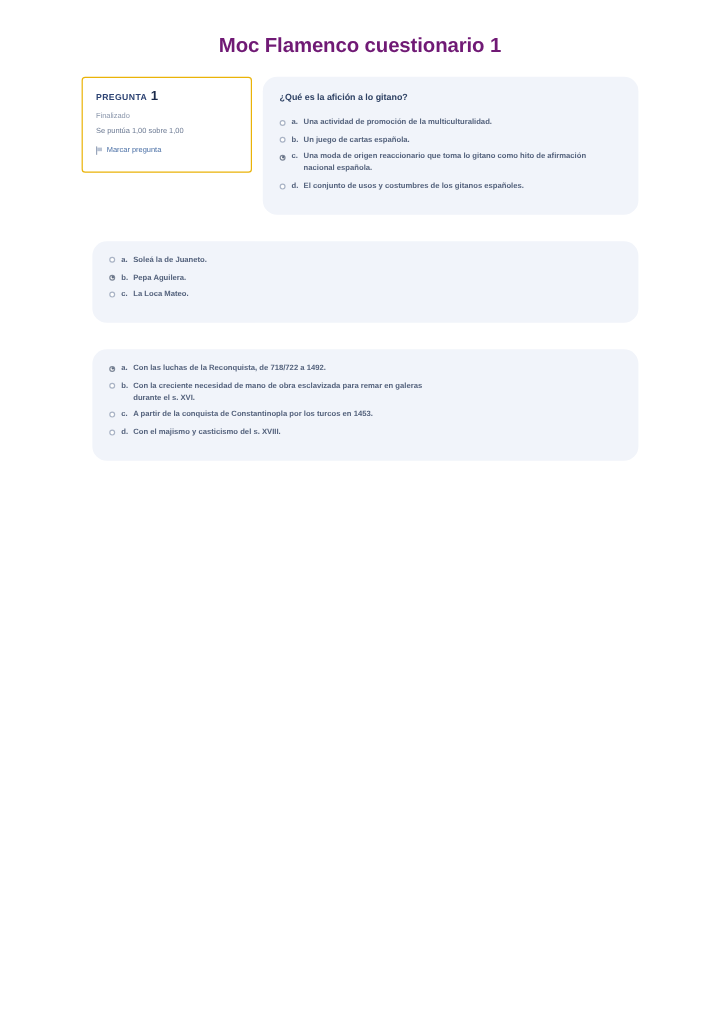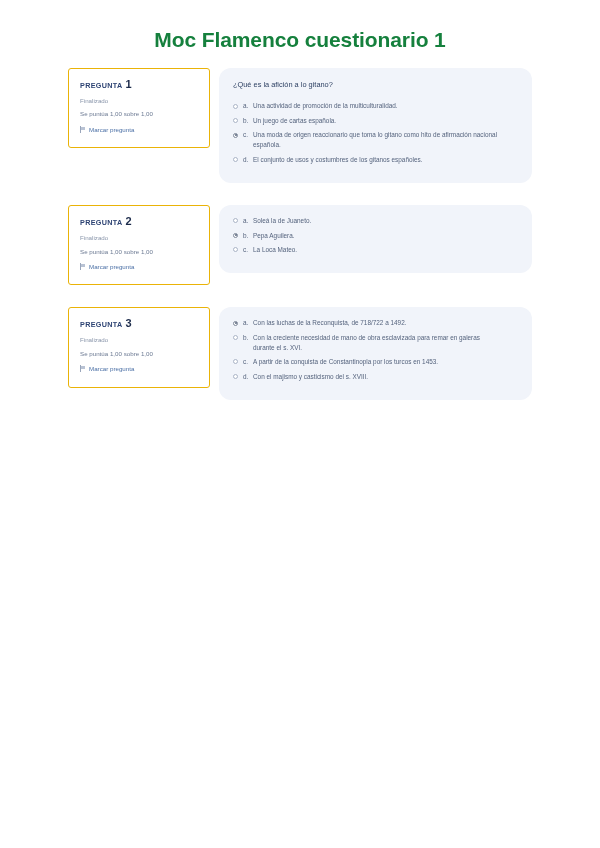--- a/index.html
+++ b/index.html
@@ -16,23 +16,23 @@
     -webkit-font-smoothing: antialiased;
   }
   .page {
     position: relative;
     width: 600px;
     height: 848px;
     background: #ffffff;
     overflow: hidden;
   }
   .page-title {
-    font-size: 21px;
-    font-weight: bold;
-    color: #15803d;
+    font-size: 17px;
+    font-weight: bold;
+    color: #701a75;
     text-align: center;
     letter-spacing: -0.1px;
     padding: 28px 0 16px 0;
     margin: 0;
   }
 
   .quiz-body {
     padding: 0 68px 0 68px;
   }
 
@@ -113,20 +113,21 @@
 
   
   .q-panel {
     flex: 1 1 auto;
     margin-left: 9px;
     background: #f1f4fa;
     border-radius: 12px;
     padding: 11px 14px 14px 14px;
     box-sizing: border-box;
     min-height: 60px;
+    font-weight: bold;
   }
   .q-text {
     font-size: 7.4px;
     line-height: 1.55;
     color: #2f4264;
     margin: 0 0 11px 0;
     max-width: 258px;
   }
   .answers {
     margin: 0;
@@ -219,31 +220,20 @@
           <li class="answer">
             <span class="radio"></span>
             <span class="answer-letter">d.</span>
             <span class="answer-text">El conjunto de usos y costumbres de los gitanos españoles.</span>
           </li>
         </ul>
       </div>
     </div>
 
     <div class="question-block">
-      <div class="q-info">
-        <p class="q-info-number">
-          <span>PREGUNTA</span><span class="num">2</span>
-        </p>
-        <p class="q-info-state">Finalizado</p>
-        <p class="q-info-grade">Se puntúa 1,00 sobre 1,00</p>
-        <div class="q-flag">
-          <span class="flag-glyph"></span>
-          <span class="q-flag-label">Marcar pregunta</span>
-        </div>
-      </div>
       <div class="q-panel">
         <ul class="answers">
           <li class="answer">
             <span class="radio"></span>
             <span class="answer-letter">a.</span>
             <span class="answer-text">Soleá la de Juaneto.</span>
           </li>
           <li class="answer">
             <span class="radio checked"></span>
             <span class="answer-letter">b.</span>
@@ -252,31 +242,20 @@
           <li class="answer">
             <span class="radio"></span>
             <span class="answer-letter">c.</span>
             <span class="answer-text">La Loca Mateo.</span>
           </li>
         </ul>
       </div>
     </div>
 
     <div class="question-block">
-      <div class="q-info">
-        <p class="q-info-number">
-          <span>PREGUNTA</span><span class="num">3</span>
-        </p>
-        <p class="q-info-state">Finalizado</p>
-        <p class="q-info-grade">Se puntúa 1,00 sobre 1,00</p>
-        <div class="q-flag">
-          <span class="flag-glyph"></span>
-          <span class="q-flag-label">Marcar pregunta</span>
-        </div>
-      </div>
       <div class="q-panel">
         <ul class="answers">
           <li class="answer">
             <span class="radio checked"></span>
             <span class="answer-letter">a.</span>
             <span class="answer-text">Con las luchas de la Reconquista, de 718/722 a 1492.</span>
           </li>
           <li class="answer">
             <span class="radio"></span>
             <span class="answer-letter">b.</span>

